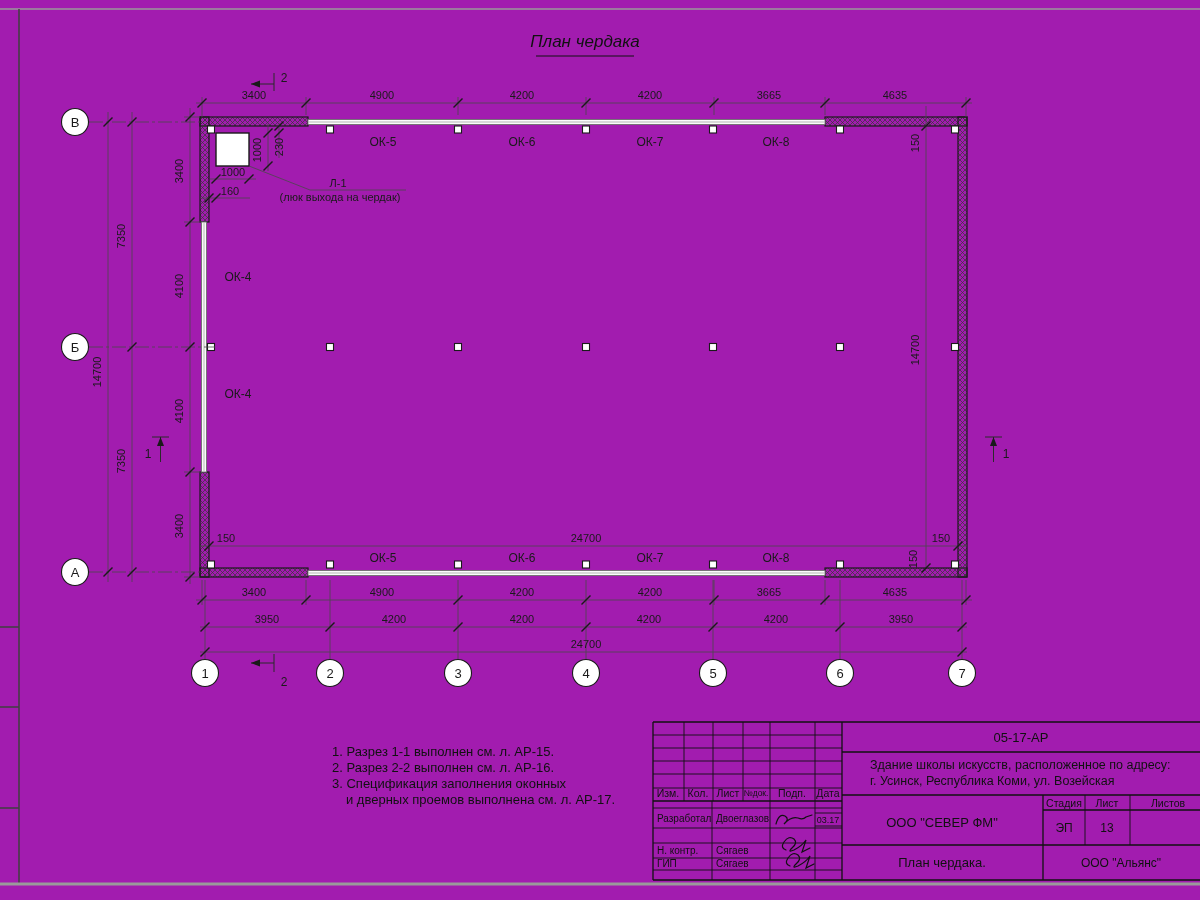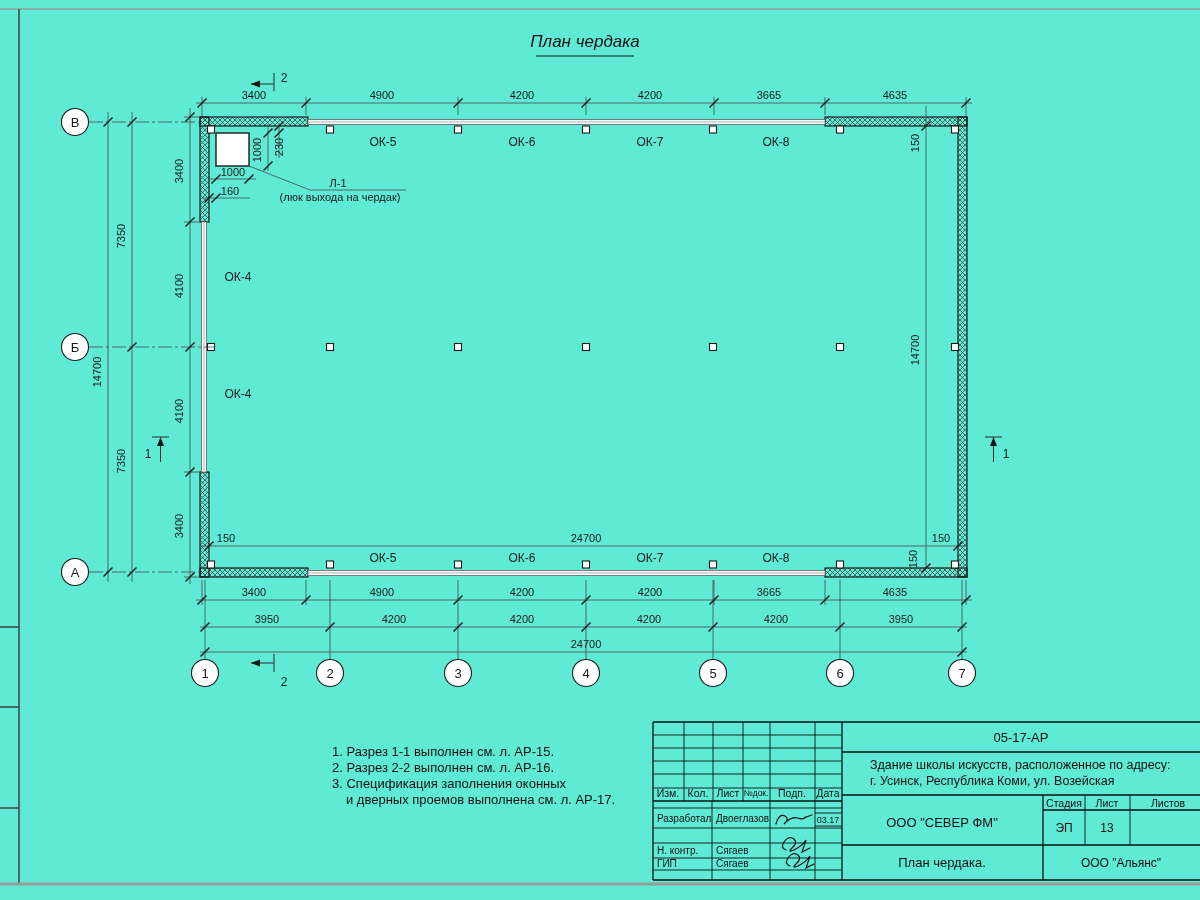--- a/index.html
+++ b/index.html
@@ -1,16 +1,16 @@
 <!DOCTYPE html>
 <html><head>
 <meta charset="utf-8">
 <style>
   html,body{margin:0;padding:0;background:#e8e8e8;}
-  .sheet{position:relative;width:1200px;height:900px;background:#5eead4;overflow:hidden;
+  .sheet{position:relative;width:1200px;height:900px;background:#a21caf;overflow:hidden;
          font-family:"Liberation Sans", sans-serif;}
   svg{position:absolute;left:0;top:0;}
   .ln{stroke:#2b2b2b;stroke-width:1;fill:none;}
   .thin{stroke:#4a4a4a;stroke-width:0.8;fill:none;}
   .frame{stroke:#9a9a9a;fill:none;}
   .wallhatch{fill:url(#hatch);stroke:#1a1a1a;stroke-width:1.2;}
   .band{fill:#fbfbfb;stroke:#6f6f6f;stroke-width:0.9;}
   .bandmid{stroke:#b5b5b5;stroke-width:1;}
   .colsq{fill:#ffffff;stroke:#1a1a1a;stroke-width:1.1;}
   .txt{font-family:"Liberation Sans",sans-serif;font-size:11px;fill:#1a1a1a;text-anchor:middle;}

